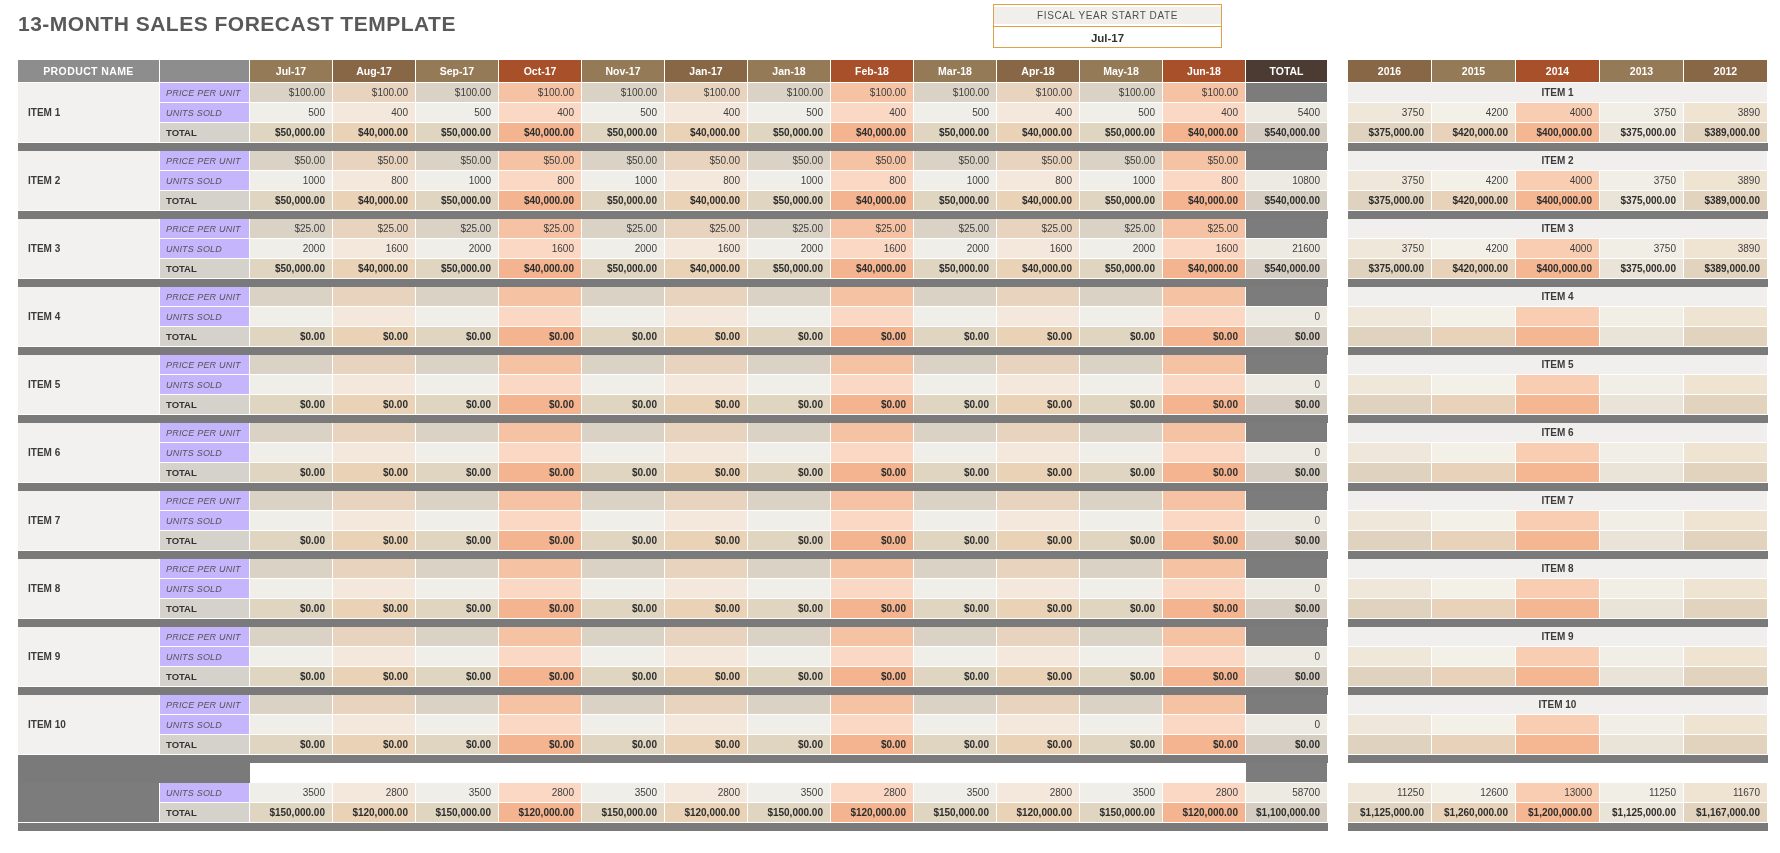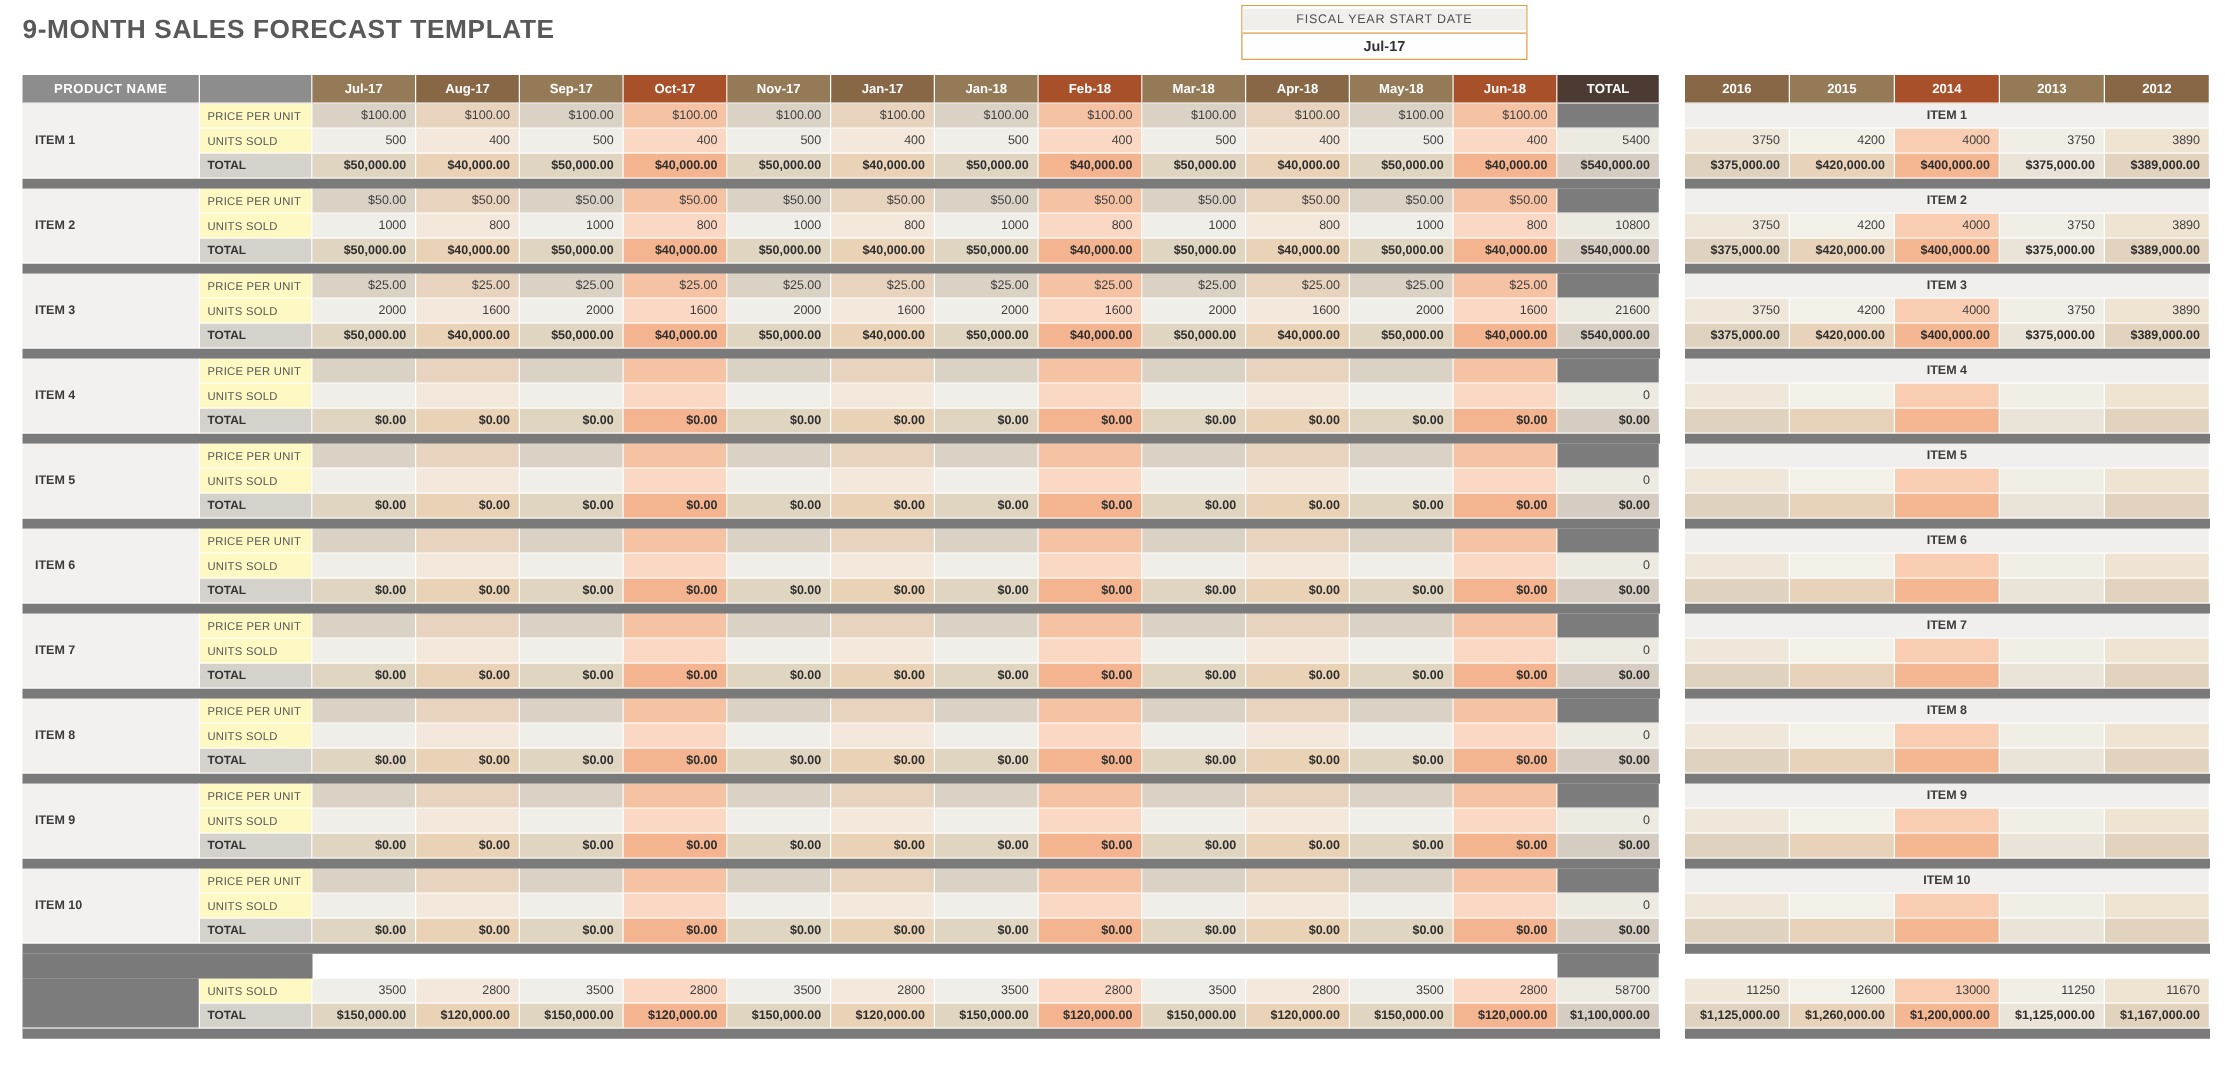--- a/index.html
+++ b/index.html
@@ -49,38 +49,38 @@
   .hb1{background:#957a57;color:#fff;font-weight:bold;font-size:10.5px;}
   .hb2{background:#886746;color:#fff;font-weight:bold;font-size:10.5px;}
   .hrust{background:#a8502a;color:#fff;font-weight:bold;font-size:10.5px;}
   .htotal{background:#4c3b33;color:#fff;font-weight:bold;font-size:10.5px;}
   .totbar{background:#4b3831;color:#fff;font-weight:bold;font-size:10.5px;letter-spacing:0.4px;margin-top:28px;}
   
   .sep{background:#7a7a7a;border:none;}
   .gcell{background:#7c7c7c;}
   
   .prodcell{background:#f2f1ef;font-weight:bold;color:#3b3b3b;padding-left:10px;font-size:10px;}
-  .lbl{background:#fef9c3;color:#555;font-size:9px;padding-left:6px;letter-spacing:0.2px;}
+  .lbl{background:#c4b5fd;color:#555;font-size:9px;padding-left:6px;letter-spacing:0.2px;font-style:italic;}
   .lblTot{background:#d5d2cc;color:#333;font-weight:bold;font-size:9.5px;padding-left:6px;}
   .itemhdr{background:#f0efed;font-weight:bold;color:#3b3b3b;font-size:10px;}
   
   .p-ca{background:#dad2c5;}  .p-cb{background:#e8d3be;}  .p-cc{background:#f6c2a4;}
   .u-ca{background:#f0eee8;}  .u-cb{background:#f3e8db;}  .u-cc{background:#fad8c4;}
   .t-ca{background:#dfd5c0;}  .t-cb{background:#e9d2b5;}  .t-cc{background:#f3b48f;}
   
   .tc-units{background:#edeae1;}
   .tc-amt{background:#d5cdc1;}
   
   .yu-0{background:#efe7da;} .yu-1{background:#f3f0e8;} .yu-2{background:#f9cdb2;} .yu-3{background:#f1eee6;} .yu-4{background:#efe3d2;}
   .ya-0{background:#dfd3bf;} .ya-1{background:#e8d2b9;} .ya-2{background:#f5b692;} .ya-3{background:#eae3d7;} .ya-4{background:#e2d3be;}
 </style>
 </head>
 <body>
 
-<div class="page-title">9-MONTH SALES FORECAST TEMPLATE</div>
+<div class="page-title">13-MONTH SALES FORECAST TEMPLATE</div>
 
 <div class="fiscal-box">
   <div class="fiscal-label">FISCAL YEAR START DATE</div>
   <div class="fiscal-value">Jul-17</div>
 </div>
 
 <div id="main-grid" class="grid" style="grid-template-rows: 23px 20px 20px 20px 8px 20px 20px 20px 8px 20px 20px 20px 8px 20px 20px 20px 8px 20px 20px 20px 8px 20px 20px 20px 8px 20px 20px 20px 8px 20px 20px 20px 8px 20px 20px 20px 8px 20px 20px 20px 8px 20px 20px 20px 8px;">
     <div class="cell hgrey ctr" style="grid-area: 1 / 1;">PRODUCT NAME</div>
     <div class="cell hgrey" style="grid-area: 1 / 2;"></div>
     <div class="cell hb1 ctr" style="grid-area: 1 / 3;">Jul-17</div>

